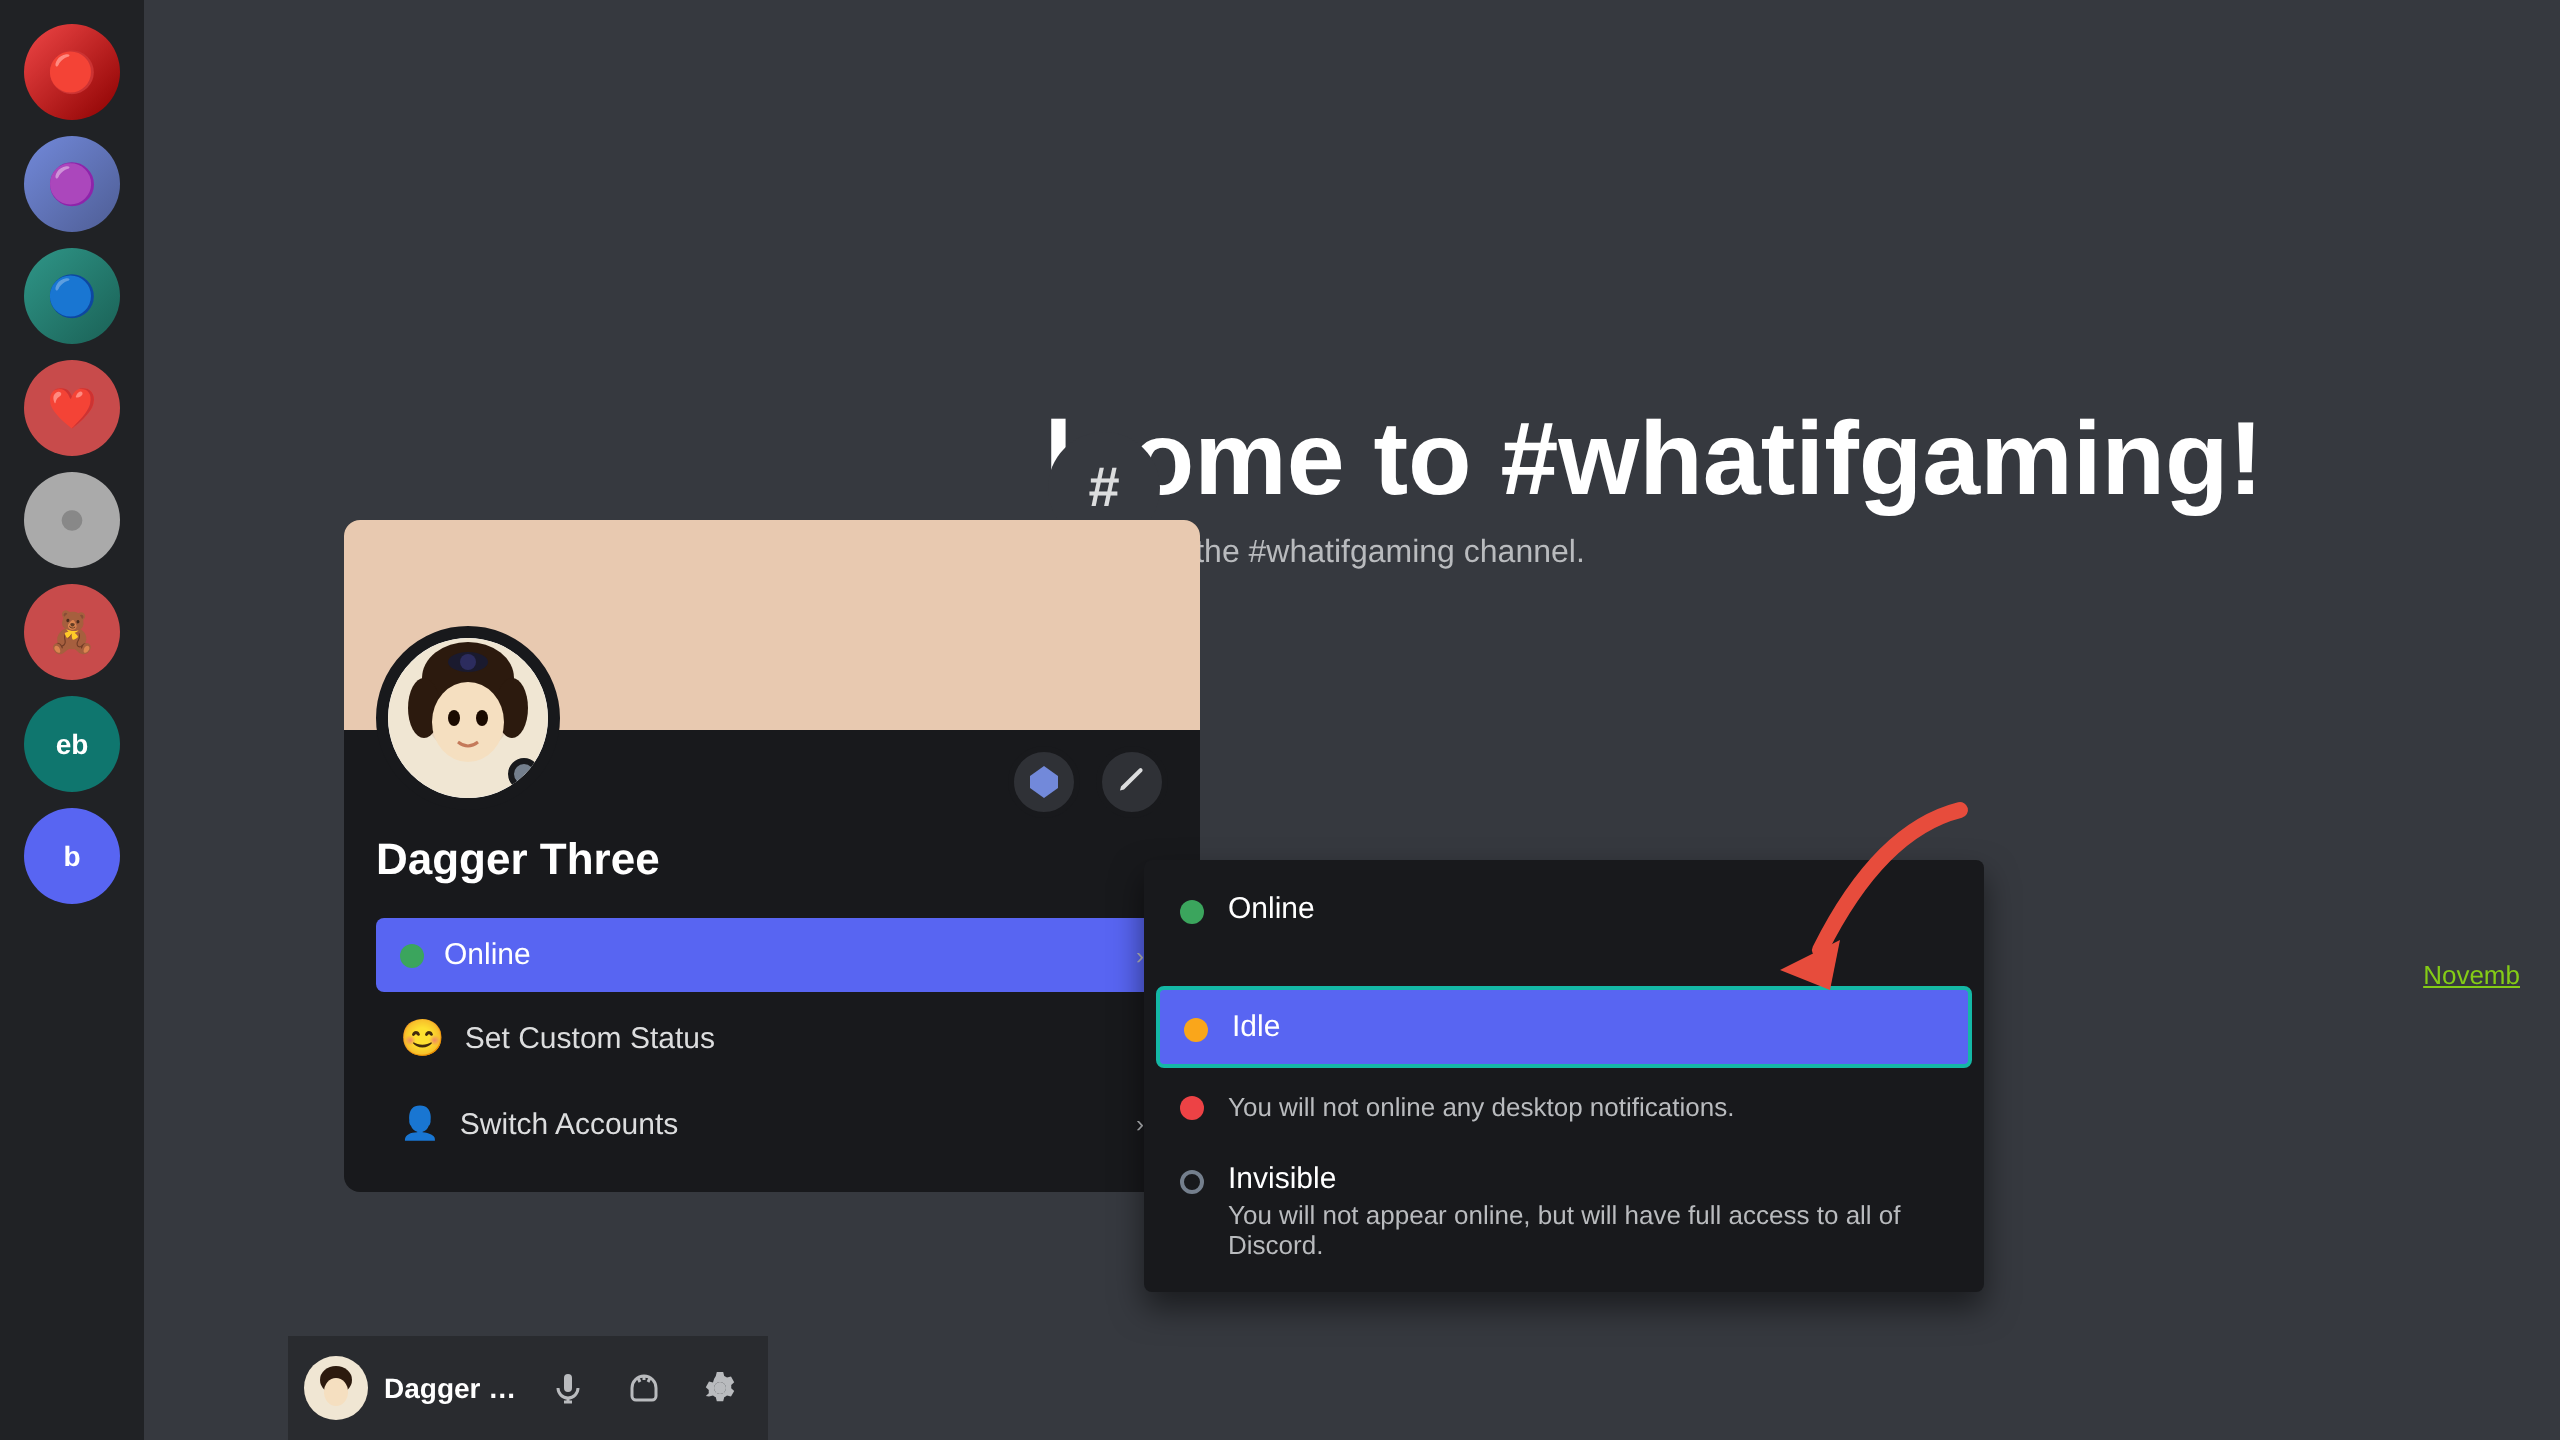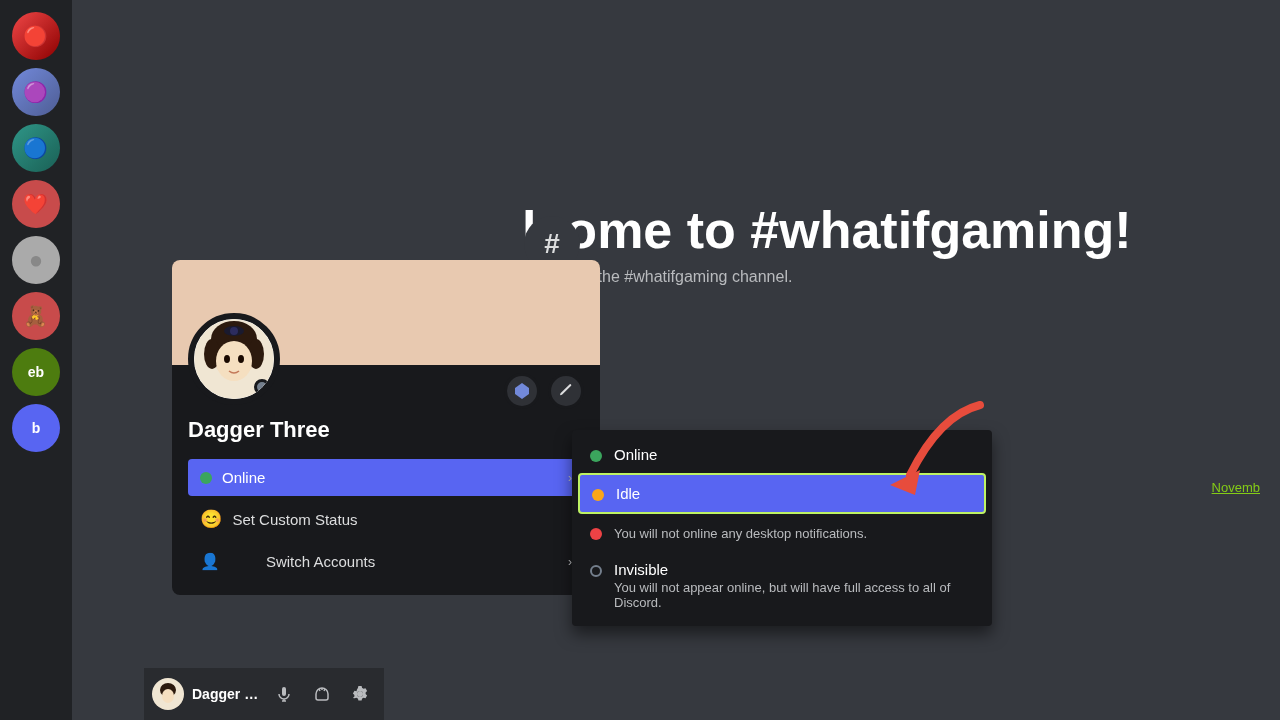--- a/index.html
+++ b/index.html
@@ -254,21 +254,20 @@
     .switch-icon {
       font-size: 16px;
       margin-right: 10px;
       color: #b9bbbe;
     }
 
     .switch-label {
       color: #dcddde;
       font-size: 15px;
       flex: 1;
-      margin-left: 36px;
     }
 
     .switch-chevron {
       color: #b9bbbe;
       font-size: 12px;
     }
 
     
     .user-bar {
       position: absolute;
@@ -339,21 +338,22 @@
       padding: 10px 12px;
       border-radius: 4px;
       cursor: pointer;
       display: flex;
       align-items: flex-start;
       gap: 12px;
     }
 
     .submenu-item.highlighted {
       background: #5865f2;
-      border: 2px solid #bef264;
+      border: 2px solid #14b8a6;
+      margin-top: 20px;
     }
 
     .submenu-dot {
       width: 12px;
       height: 12px;
       border-radius: 50%;
       margin-top: 4px;
       flex-shrink: 0;
     }
 
@@ -424,21 +424,21 @@
   </div>
   <div class="server-icon" style="background:#c84b4b;">
     <span style="font-size:20px;">❤️</span>
   </div>
   <div class="server-icon" style="background:#aaa;">
     <span style="font-size:24px;color:#888;">●</span>
   </div>
   <div class="server-icon" style="background:#c84b4b;">
     <span style="font-size:20px;">🧸</span>
   </div>
-  <div class="server-icon" style="background:#4d7c0f;">
+  <div class="server-icon" style="background:#0f766e;">
     <span style="font-size:14px;font-weight:700;color:#fff;">eb</span>
   </div>
   <div class="server-icon" style="background:#5865f2;">
     <span style="font-size:14px;font-weight:700;color:#fff;">b</span>
   </div>
 </div>
 
 <div class="main-content">
 
   <div class="channel-hash-btn">

